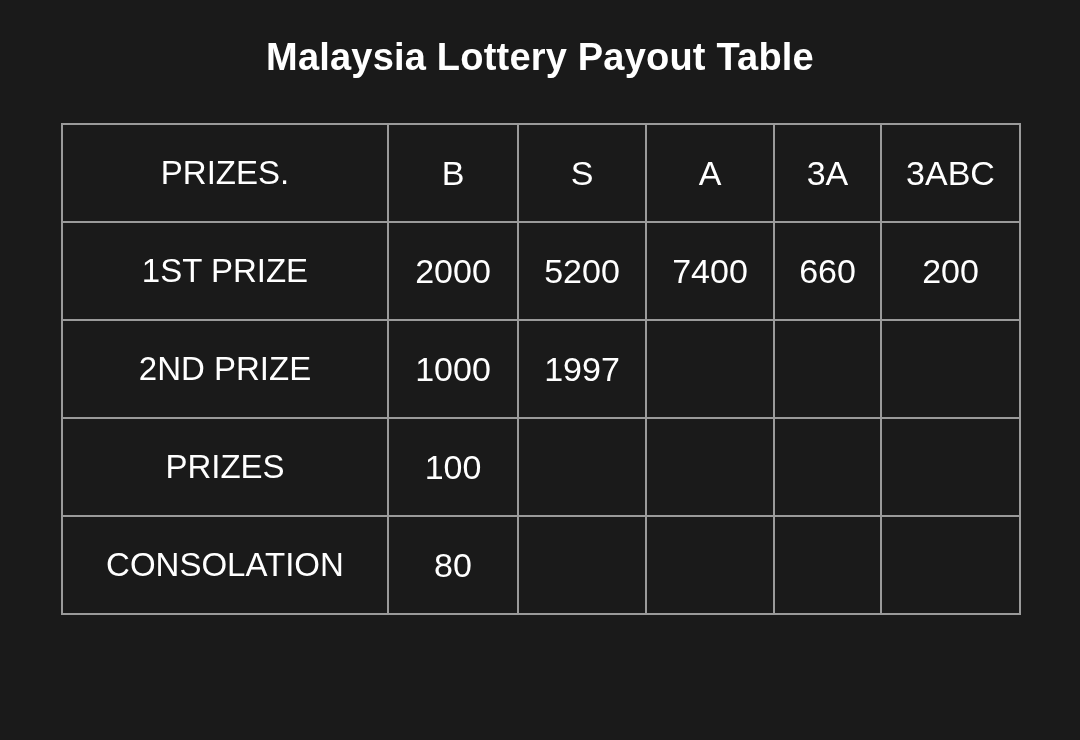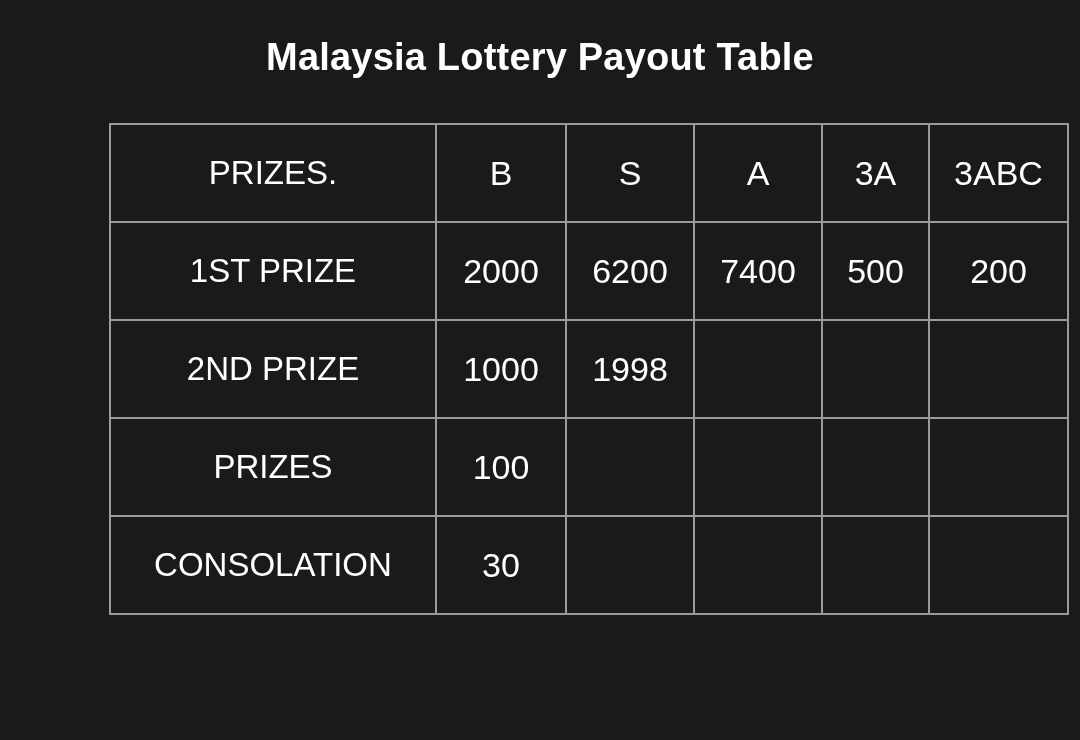--- a/index.html
+++ b/index.html
@@ -26,21 +26,20 @@
     font-weight: bold;
     letter-spacing: 0.2px;
     padding-top: 36px;
     color: #ffffff;
   }
   .table-wrap {
     position: absolute;
     left: 61px;
     top: 123px;
     width: 958px;
-    margin-left: 48px;
   }
   table.payout {
     border-collapse: collapse;
     width: 958px;
     table-layout: fixed;
   }
   table.payout td {
     border: 2px solid #9a9a9a;
     height: 96px;
     text-align: center;
@@ -84,48 +83,48 @@
           <td>B</td>
           <td>S</td>
           <td>A</td>
           <td>3A</td>
           <td>3ABC</td>
         </tr>
 
         <tr>
           <td class="label">1ST PRIZE</td>
           <td>2000</td>
-          <td>6200</td>
+          <td>5200</td>
           <td>7400</td>
-          <td>500</td>
+          <td>660</td>
           <td>200</td>
         </tr>
 
         <tr>
           <td class="label">2ND PRIZE</td>
           <td>1000</td>
-          <td>1998</td>
+          <td>1997</td>
           <td></td>
           <td></td>
           <td></td>
         </tr>
 
 
         <tr>
           <td class="label">PRIZES</td>
           <td>100</td>
           <td></td>
           <td></td>
           <td></td>
           <td></td>
         </tr>
 
         <tr>
           <td class="label">CONSOLATION</td>
-          <td>30</td>
+          <td>80</td>
           <td></td>
           <td></td>
           <td></td>
           <td></td>
         </tr>
       </tbody>
     </table>
   </div>
 
 </div>

